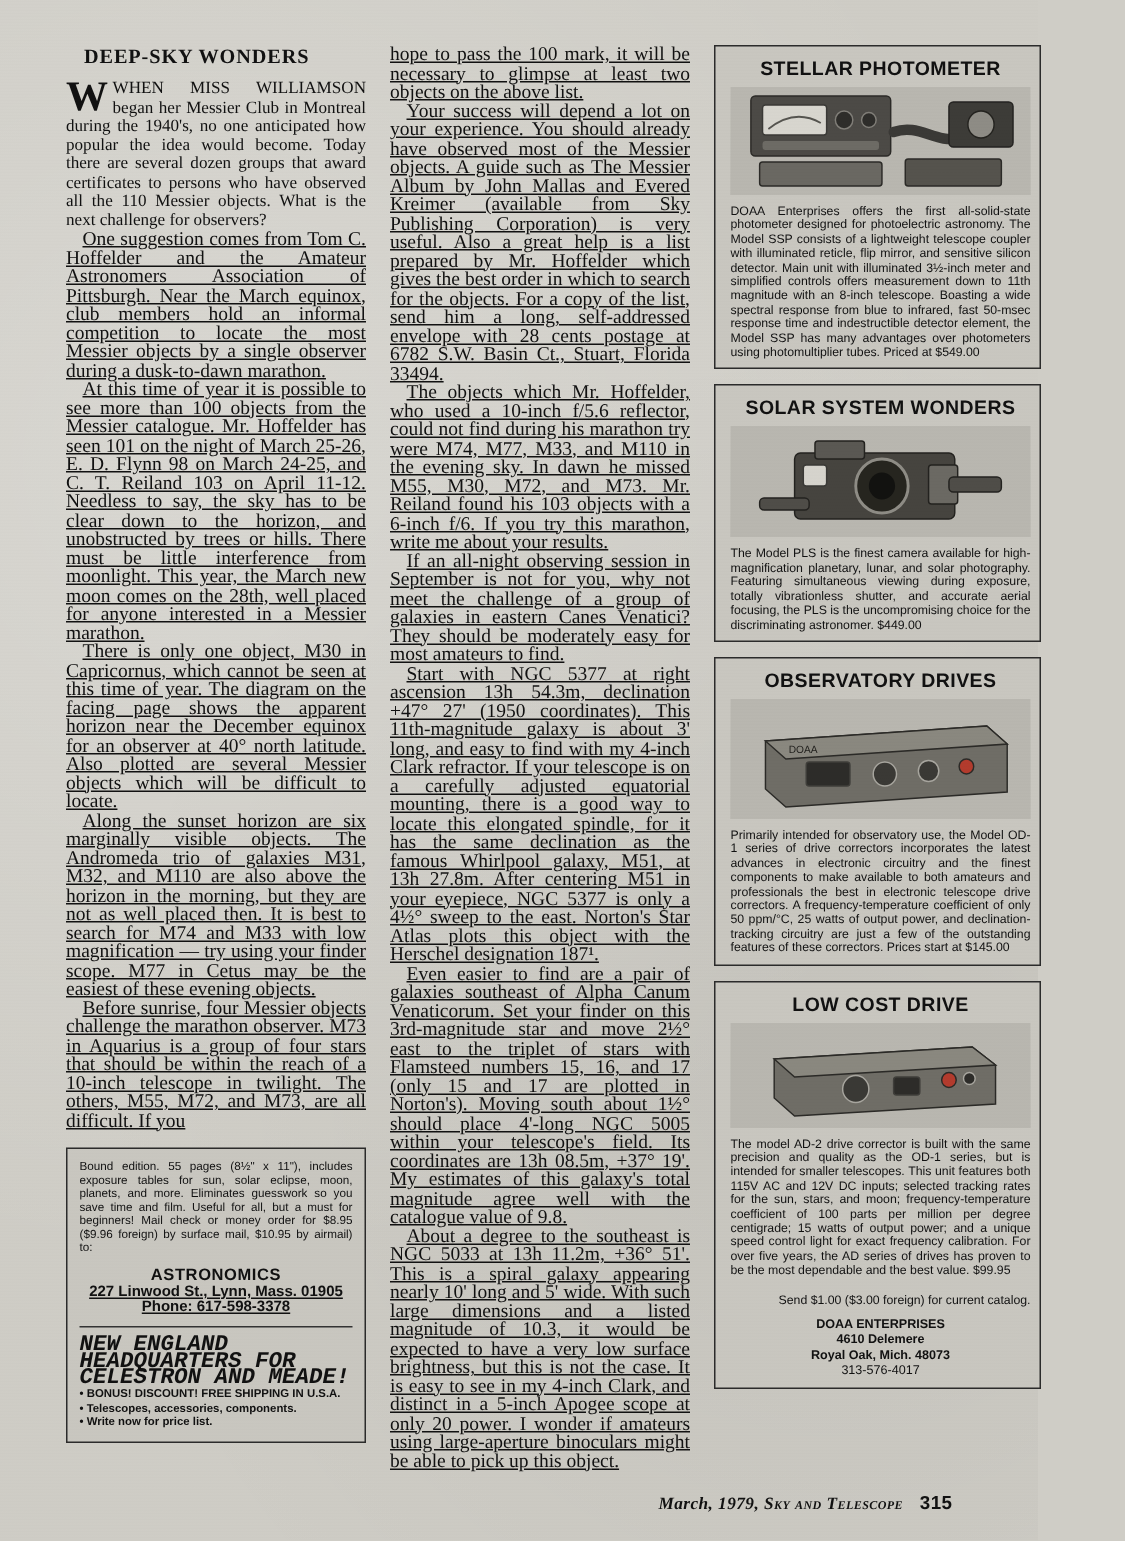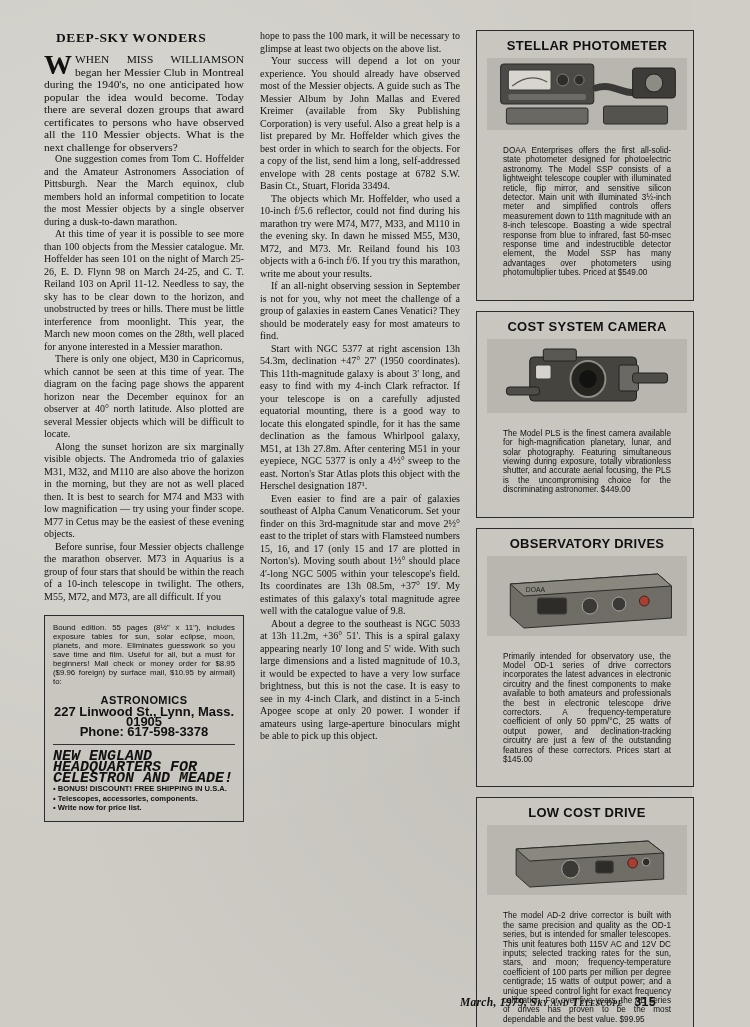--- a/index.html
+++ b/index.html
@@ -41,25 +41,26 @@
 
   .colhead {
     font-family: "Liberation Serif", serif;
     font-weight: bold;
     font-size: 13.5px;
     letter-spacing: 0.6px;
     margin: 0 0 7px 12px;
   }
   p.body {
     margin: 0 0 0 0;
-    font-size: 10px;
+    font-size: 13px;
     line-height: 12.5px;
     text-align: justify;
     text-indent: 11px;
     hyphens: auto;
+    text-decoration: underline;
     -webkit-hyphens: auto;
   }
   p.body.noind { text-indent: 0; }
   .dropcap-para {
     position: relative;
     font-size: 11.4px;
     line-height: 12.5px;
     text-align: justify;
     margin: 0;
   }
@@ -94,21 +95,21 @@
     font-weight: bold;
     font-size: 13px;
     letter-spacing: 0.3px;
     margin: 3px 0 5px 0;
   }
   .ad-text {
     font-family: "Liberation Sans", sans-serif;
     font-size: 8.2px;
     line-height: 9.4px;
     text-align: justify;
-    margin: 16px;
+    margin: 0;
   }
 
   
   .ap-ad {
     border: 1px solid #2b2b2b;
     background: #c9c7c0;
     margin-top: 12px;
     padding: 7px 8px 8px 8px;
     box-sizing: border-box;
   }
@@ -132,23 +133,24 @@
     font-family: "Liberation Sans", sans-serif;
     font-weight: bold;
     font-size: 11px;
     letter-spacing: 0.4px;
     margin: 2px 0 1px 0;
   }
   .ap-addr {
     text-align: center;
     font-family: "Liberation Sans", sans-serif;
     font-weight: bold;
-    font-size: 13px;
+    font-size: 10px;
     line-height: 10px;
     margin: 0;
+    text-decoration: underline;
   }
   .ap-rule {
     border: 0;
     border-top: 1px solid #333;
     margin: 7px 0 6px 0;
   }
   .ne-head {
     font-family: Liberation Mono, monospace;
     font-style: italic;
     font-weight: bold;
@@ -178,21 +180,21 @@
     overflow: hidden;
     background: linear-gradient(180deg,#bfbdb6 0%, #b4b2ab 100%);
   }
   .photometer-img { height: 72px; }
   .camera-img { height: 74px; }
   .drive-img { height: 80px; }
   .lowdrive-img { height: 70px; }
 
   .footer {
     position: absolute;
-    right: 36px;
+    right: 57px;
     bottom: 18px;
     font-family: "Liberation Serif", serif;
     font-style: italic;
     font-weight: bold;
     font-size: 11.5px;
     letter-spacing: 0.3px;
   }
   .footer .pg {
     font-style: normal;
     font-family: "Liberation Sans", sans-serif;
@@ -285,21 +287,21 @@
             <rect x="150" y="10" width="44" height="30" rx="3" fill="#3d3c38" stroke="#232220"></rect>
             <circle cx="172" cy="25" r="9" fill="#8e8c85" stroke="#24231f"></circle>
             <rect x="120" y="48" width="66" height="18" rx="2" fill="#55534d" stroke="#2b2a27"></rect>
             <rect x="20" y="50" width="84" height="16" rx="2" fill="#6a6862" stroke="#2b2a27"></rect>
           </svg>
         </div>
         <p class="ad-text">DOAA Enterprises offers the first all-solid-state photometer designed for photoelectric astronomy. The Model SSP consists of a lightweight telescope coupler with illuminated reticle, flip mirror, and sensitive silicon detector.  Main unit with illuminated 3½-inch meter and simplified controls offers measurement down to 11th magnitude with an 8-inch telescope.  Boasting a wide spectral response from blue to infrared, fast 50-msec response time and indestructible detector element, the Model SSP has many advantages over photometers using photomultiplier tubes. Priced at $549.00</p>
       </div>
 
       <div class="ad">
-        <div class="ad-title">COST SYSTEM CAMERA</div>
+        <div class="ad-title">SOLAR SYSTEM WONDERS</div>
         <div class="ad-img camera-img">
           <svg width="100%" height="100%" viewBox="0 0 206 74" preserveAspectRatio="none">
             <rect x="0" y="0" width="206" height="74" fill="#b9b7b0"></rect>
             <rect x="44" y="18" width="110" height="44" rx="4" fill="#46443f" stroke="#23221f"></rect>
             <rect x="58" y="10" width="34" height="12" rx="2" fill="#5a5853" stroke="#23221f"></rect>
             <circle cx="104" cy="40" r="18" fill="#26251f" stroke="#8e8c85" stroke-width="2"></circle>
             <circle cx="104" cy="40" r="9" fill="#121210"></circle>
             <rect x="136" y="26" width="20" height="26" rx="2" fill="#6b6963" stroke="#23221f"></rect>
             <rect x="50" y="26" width="16" height="14" rx="2" fill="#d6d4cd" stroke="#3a3936"></rect>
             <rect x="150" y="34" width="36" height="10" rx="3" fill="#4f4d48" stroke="#23221f"></rect>

